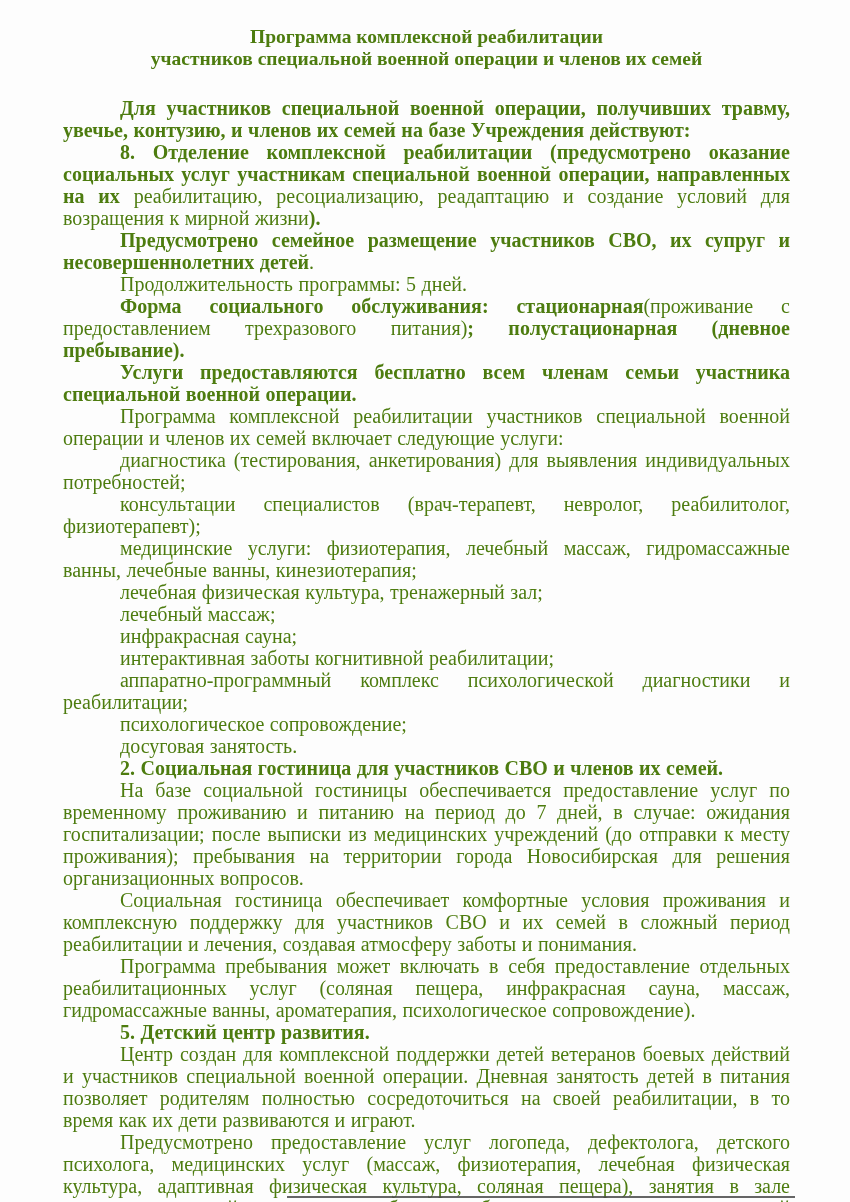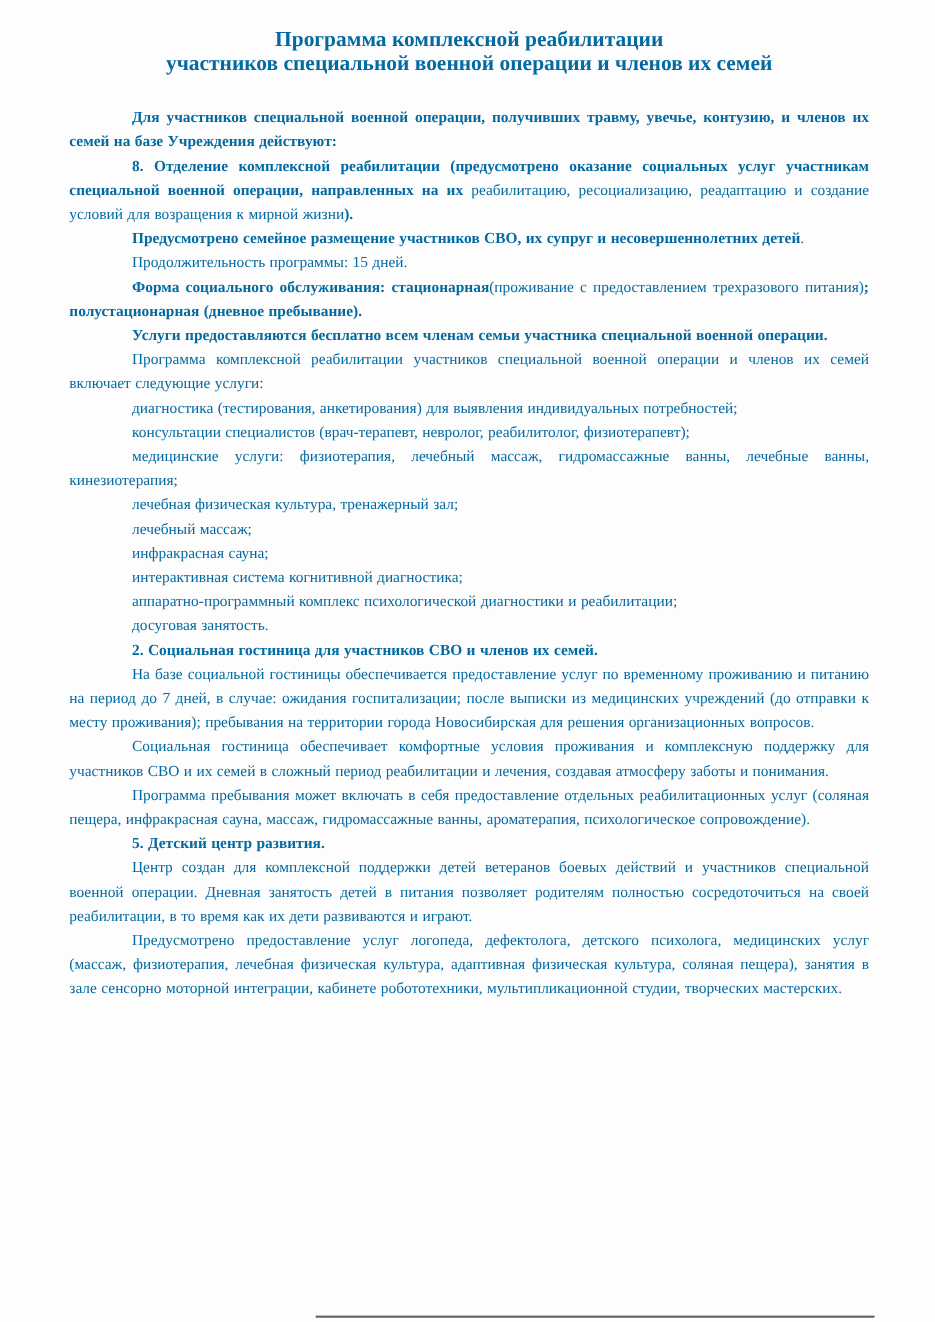--- a/index.html
+++ b/index.html
@@ -7,41 +7,41 @@
     padding: 0;
     background: #ffffff;
   }
   .page {
     position: relative;
     width: 850px;
     height: 1202px;
     background: #fdfdfd;
     overflow: hidden;
     font-family: "Liberation Serif", "DejaVu Serif", serif;
-    color: #0369a1;
+    color: #4d7c0f;
   }
   .content {
     position: absolute;
     left: 63px;
     top: 26px;
     width: 727px;
   }
   .title {
     margin: 0 0 27px 0;
     font-size: 19.5px;
     line-height: 22px;
     font-weight: bold;
     text-align: center;
   }
   .title-line { display: block; }
   .para {
     margin: 0;
     text-indent: 57px;
     text-align: justify;
-    font-size: 14px;
+    font-size: 20px;
     line-height: 22px;
     word-spacing: 0.5px;
   }
   .b { font-weight: bold; }
   .r { font-weight: normal; }
   .bottom-artifact {
     position: absolute;
     left: 287px;
     top: 1196px;
     width: 508px;
@@ -56,32 +56,33 @@
 <div class="page">
   <div class="content">
     <h1 class="title">
       <span class="title-line">Программа комплексной реабилитации</span>
       <span class="title-line">участников специальной военной операции и членов их семей</span>
     </h1>
     <div id="paragraphs">
         <p class="para"><span class="b">Для участников специальной военной операции, получивших травму, увечье, контузию, и членов их семей на базе Учреждения действуют:</span></p>
         <p class="para"><span class="b">8. Отделение комплексной реабилитации (предусмотрено оказание социальных услуг участникам специальной военной операции, направленных на их </span><span class="r">реабилитацию, ресоциализацию, реадаптацию и создание условий для возращения к мирной жизни</span><span class="b">).</span></p>
         <p class="para"><span class="b">Предусмотрено семейное размещение участников СВО, их супруг и несовершеннолетних детей</span><span class="r">.</span></p>
-        <p class="para"><span class="r">Продолжительность программы: 15 дней.</span></p>
+        <p class="para"><span class="r">Продолжительность программы: 5 дней.</span></p>
         <p class="para"><span class="b">Форма социального обслуживания: стационарная</span><span class="r">(проживание с предоставлением трехразового питания)</span><span class="b">; полустационарная (дневное пребывание).</span></p>
         <p class="para"><span class="b">Услуги предоставляются бесплатно всем членам семьи участника специальной военной операции.</span></p>
         <p class="para"><span class="r">Программа комплексной реабилитации участников специальной военной операции и членов их семей включает следующие услуги:</span></p>
         <p class="para"><span class="r">диагностика (тестирования, анкетирования) для выявления индивидуальных потребностей;</span></p>
         <p class="para"><span class="r">консультации специалистов (врач-терапевт, невролог, реабилитолог, физиотерапевт);</span></p>
         <p class="para"><span class="r">медицинские услуги: физиотерапия, лечебный массаж, гидромассажные ванны, лечебные ванны, кинезиотерапия;</span></p>
         <p class="para"><span class="r">лечебная физическая культура, тренажерный зал;</span></p>
         <p class="para"><span class="r">лечебный массаж;</span></p>
         <p class="para"><span class="r">инфракрасная сауна;</span></p>
-        <p class="para"><span class="r">интерактивная система когнитивной диагностика;</span></p>
+        <p class="para"><span class="r">интерактивная заботы когнитивной реабилитации;</span></p>
         <p class="para"><span class="r">аппаратно-программный комплекс психологической диагностики и реабилитации;</span></p>
+        <p class="para"><span class="r">психологическое сопровождение;</span></p>
         <p class="para"><span class="r">досуговая занятость.</span></p>
         <p class="para"><span class="b">2. Социальная гостиница для участников СВО и членов их семей.</span></p>
         <p class="para"><span class="r">На базе социальной гостиницы обеспечивается предоставление услуг по временному проживанию и питанию на период до 7 дней, в случае: ожидания госпитализации; после выписки из медицинских учреждений (до отправки к месту проживания); пребывания на территории города Новосибирская для решения организационных вопросов.</span></p>
         <p class="para"><span class="r">Социальная гостиница обеспечивает комфортные условия проживания и комплексную поддержку для участников СВО и их семей в сложный период реабилитации и лечения, создавая атмосферу заботы и понимания.</span></p>
         <p class="para"><span class="r">Программа пребывания может включать в себя предоставление отдельных реабилитационных услуг (соляная пещера, инфракрасная сауна, массаж, гидромассажные ванны, ароматерапия, психологическое сопровождение).</span></p>
         <p class="para"><span class="b">5. Детский центр развития.</span></p>
         <p class="para"><span class="r">Центр создан для комплексной поддержки детей ветеранов боевых действий и участников специальной военной операции. Дневная занятость детей в питания позволяет родителям полностью сосредоточиться на своей реабилитации, в то время как их дети развиваются и играют.</span></p>
         <p class="para"><span class="r">Предусмотрено предоставление услуг логопеда, дефектолога, детского психолога, медицинских услуг (массаж, физиотерапия, лечебная физическая культура, адаптивная физическая культура, соляная пещера), занятия в зале сенсорно моторной интеграции, кабинете робототехники, мультипликационной студии, творческих мастерских.</span></p>
       </div>
   </div>

